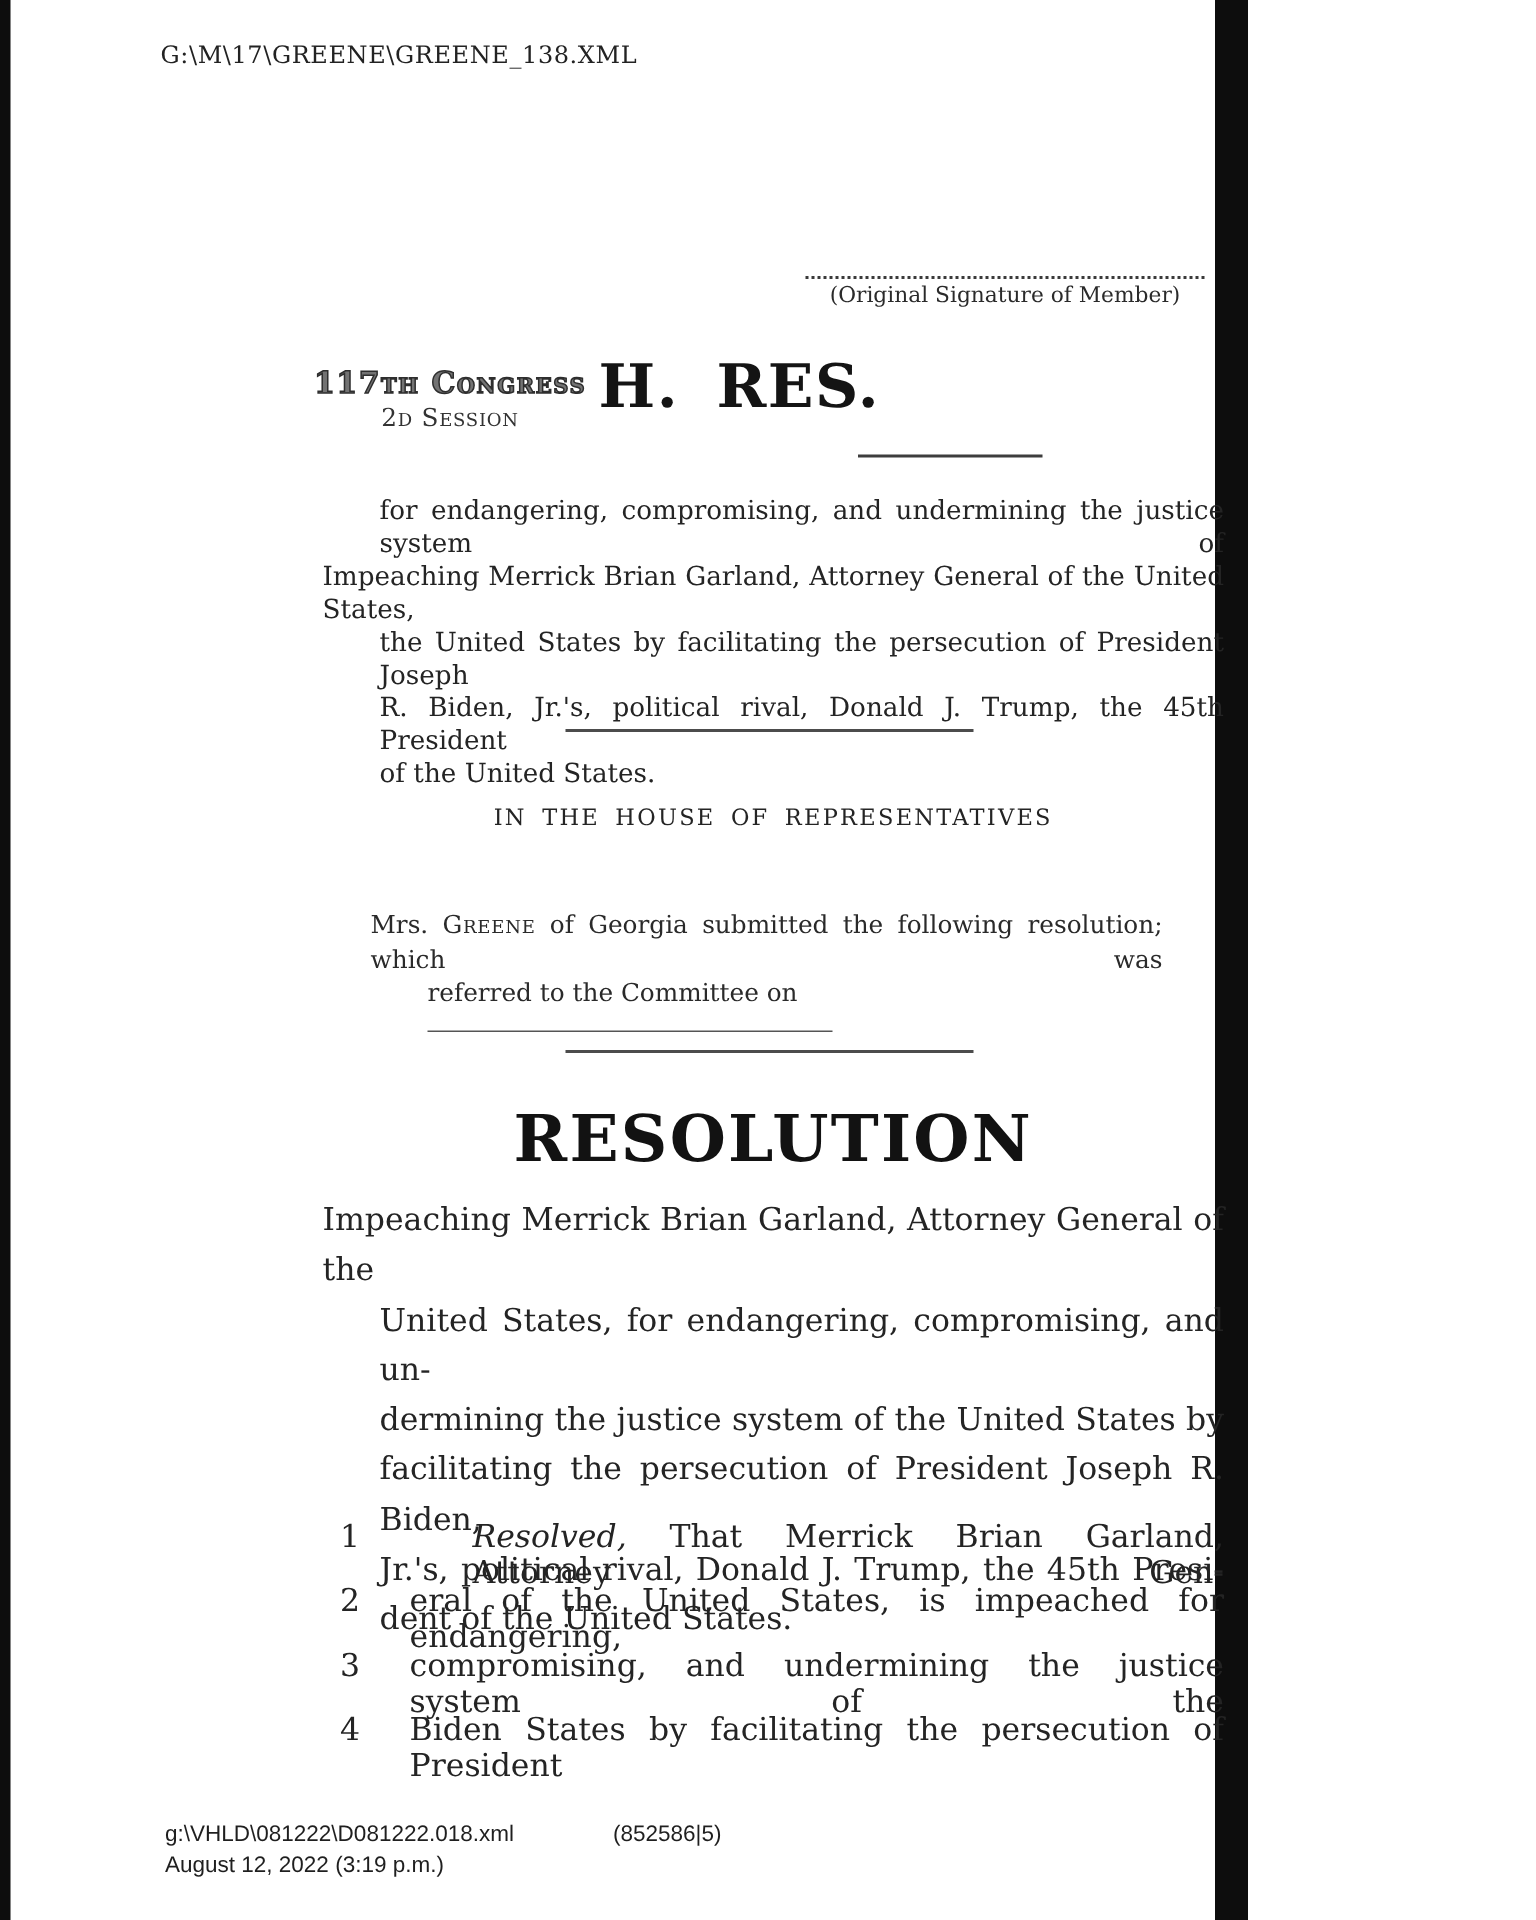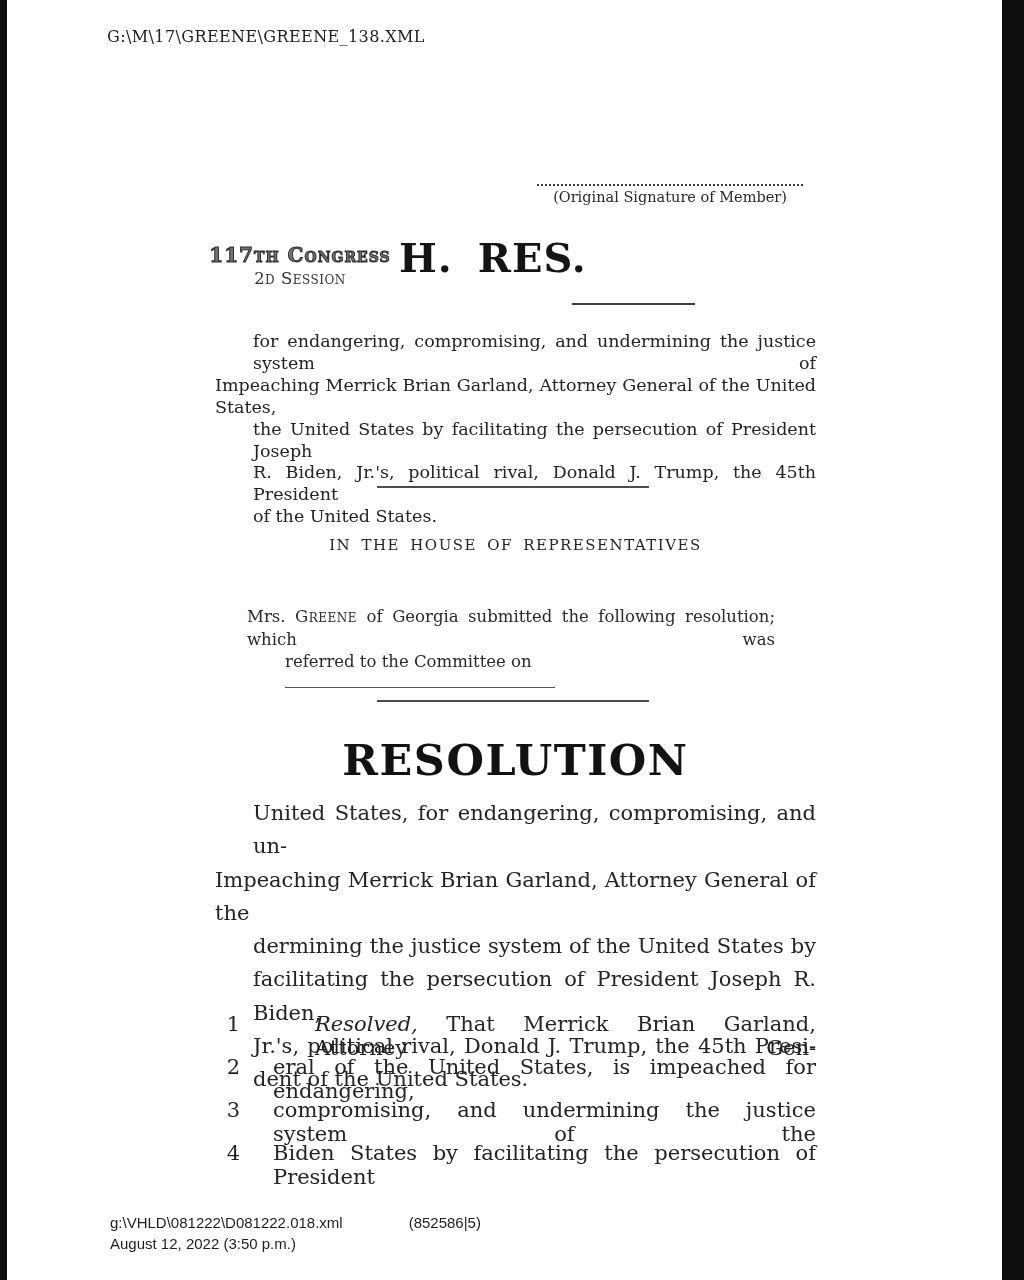--- a/index.html
+++ b/index.html
@@ -1,19 +1,19 @@
 <!DOCTYPE html>
 <html><head>
 <meta charset="utf-8">
 <style>
   * { margin: 0; padding: 0; box-sizing: border-box; }
   html, body { background: #ffffff; }
   .stage {
     position: relative;
-    width: 1024px;
+    width: 832px;
     height: 1280px;
     background: #ffffff;
     overflow: hidden;
     font-family: "DejaVu Serif", serif;
     color: #1c1c1c;
   }
   .edge {
     position: absolute;
     top: 0;
     height: 1280px;
@@ -225,22 +225,22 @@
   <div class="submitted">
     <div class="jline"><span>Mrs. </span><span class="sc">Greene</span><span> of Georgia submitted the following resolution; which was</span></div>
     <div class="lline ind"><span>referred to the Committee on </span><span class="committee-blank"></span></div>
   </div>
 
   <div class="rule rule2"></div>
 
   <div class="res-title">RESOLUTION</div>
 
   <div class="body-par">
+    <div class="jline">Impeaching Merrick Brian Garland, Attorney General of the</div>
     <div class="jline ind">United States, for endangering, compromising, and un-</div>
-    <div class="jline">Impeaching Merrick Brian Garland, Attorney General of the</div>
     <div class="jline ind">dermining the justice system of the United States by</div>
     <div class="jline ind">facilitating the persecution of President Joseph R. Biden,</div>
     <div class="jline ind">Jr.'s, political rival, Donald J. Trump, the 45th Presi-</div>
     <div class="lline ind">dent of the United States.</div>
   </div>
 
   <div class="numbered">
     <div class="num-row">
       <span class="line-num">1</span>
       <div class="num-text first-indent"><span class="it">Resolved,</span><span> That Merrick Brian Garland, Attorney Gen-</span></div>
@@ -257,15 +257,15 @@
       <span class="line-num">4</span>
       <div class="num-text">Biden States by facilitating the persecution of President</div>
     </div>
   </div>
 
   <div class="footer">
     <div class="f-row">
       <span class="f-path">g:\VHLD\081222\D081222.018.xml</span>
       <span class="f-id">(852586|5)</span>
     </div>
-    <div class="f-date">August 12, 2022 (3:50 p.m.)</div>
+    <div class="f-date">August 12, 2022 (3:19 p.m.)</div>
   </div>
 </div>
 
 </body></html>

